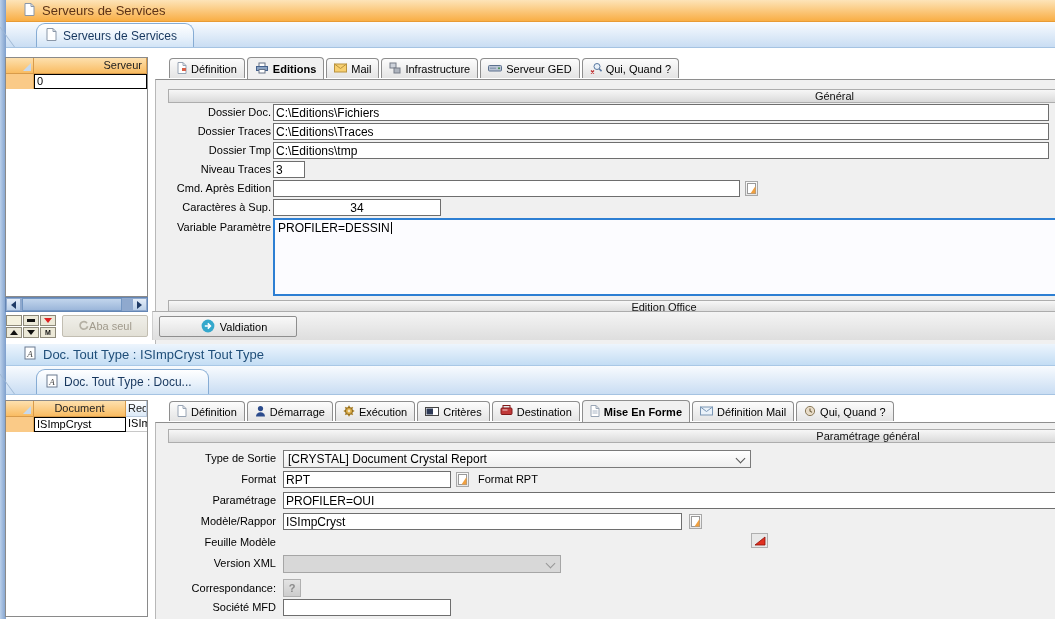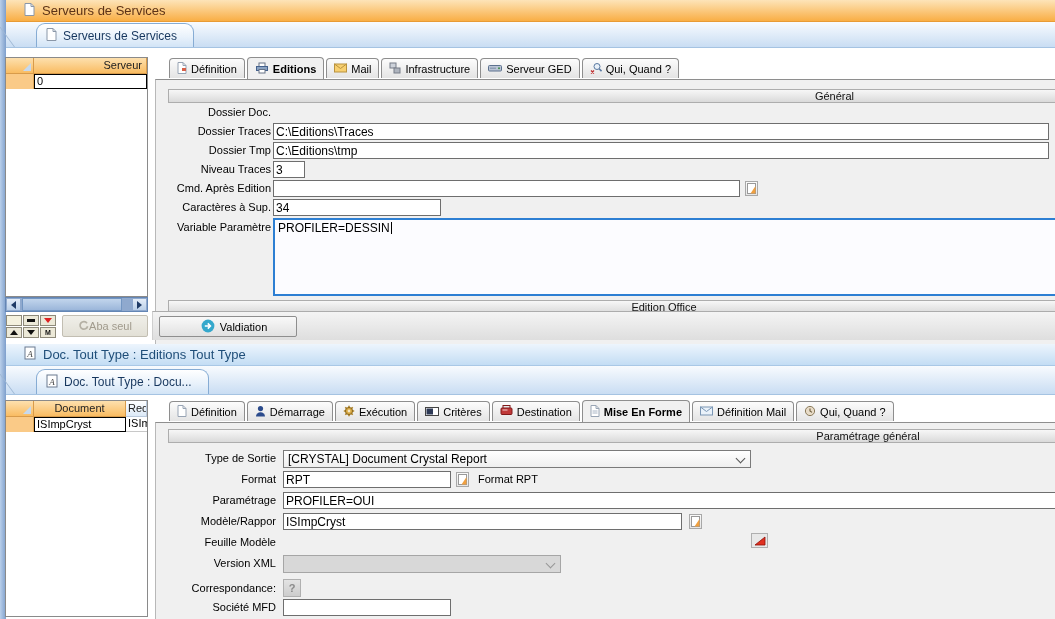--- a/index.html
+++ b/index.html
@@ -218,41 +218,42 @@
             <path d="M1 8.5 4 11.5 M4 8.5 1 11.5" stroke="#C03030" stroke-width="1.3"></path>
           </svg></span>
       <span>Qui, Quand ?</span>
     </div>
   </div>
 
   <div class="fbody fb-top">
     <div class="gbar" style="left:12px;top:9px;width:1333px;">Général</div>
 
     <span class="flabel" style="left:10px;top:24px;width:105px;">Dossier Doc.</span>
+    <input class="tin" style="left: 117px; top: 24px; width: 776px;" value="C:\Editions\Fichiers">
 
     <span class="flabel" style="left:10px;top:43px;width:105px;">Dossier Traces</span>
     <input class="tin" style="left: 117px; top: 43px; width: 776px;" value="C:\Editions\Traces">
 
     <span class="flabel" style="left:10px;top:62px;width:105px;">Dossier Tmp</span>
     <input class="tin" style="left: 117px; top: 62px; width: 776px;" value="C:\Editions\tmp">
 
     <span class="flabel" style="left:10px;top:81px;width:105px;">Niveau Traces</span>
     <input class="tin" style="left: 117px; top: 81px; width: 32px;" value="3">
 
     <span class="flabel" style="left:10px;top:100px;width:105px;">Cmd. Après Edition</span>
     <input class="tin" style="left: 117px; top: 100px; width: 467px;" value="">
     <button class="mini-btn" style="left:589px;top:101px;">
       <svg width="9" height="11" viewBox="0 0 9 11">
           <rect x=".5" y=".5" width="8" height="10" fill="#FFF" stroke="#999"></rect>
           <path d="M3.5 10.5 8.5 10.5 8.5 3 Z" fill="#F0A040"></path>
         </svg>
     </button>
 
     <span class="flabel" style="left:10px;top:119px;width:105px;">Caractères à Sup.</span>
-    <input class="tin" style="left: 117px; top: 119px; width: 168px;" value="34">
+    <input class="tin" style="left: 117px; top: 119px; width: 168px; text-align: center;" value="34">
 
     <span class="flabel" style="left:10px;top:139px;width:105px;">Variable Paramètre</span>
     <div class="tarea" style="left:117px;top:138px;width:800px;height:78px;"><span>PROFILER=DESSIN</span><span class="caret"></span></div>
 
     <div class="gbar" style="left:12px;top:220px;width:992px;">Edition Office</div>
   </div>
 
   <div class="btnbar">
     <button class="abtn" style="left:6px;width:138px;">
       <span>
@@ -265,21 +266,21 @@
     </button>
   </div>
 
   <div class="titlebar tb-blue">
     <span>
       <svg width="12" height="14" viewBox="0 0 12 14">
           <rect x="1" y="1" width="10" height="12" fill="#FFF" stroke="#6A7A90"></rect>
           <text x="6" y="10.5" font-size="9" font-style="italic" text-anchor="middle" fill="#444" font-family="Liberation Serif, serif">A</text>
         </svg>
     </span>
-    <span class="tb-text">Doc. Tout Type : Editions Tout Type</span>
+    <span class="tb-text">Doc. Tout Type : ISImpCryst Tout Type</span>
   </div>
 
   <div class="tabstrip ts-bot">
     <span class="tab-slash"></span>
     <div class="ptab" style="height:24px;">
       <span>
         <svg width="12" height="14" viewBox="0 0 12 14">
             <rect x="1" y="1" width="10" height="12" fill="#FFF" stroke="#6A7A90"></rect>
             <text x="6" y="10.5" font-size="9" font-style="italic" text-anchor="middle" fill="#444" font-family="Liberation Serif, serif">A</text>
           </svg>

